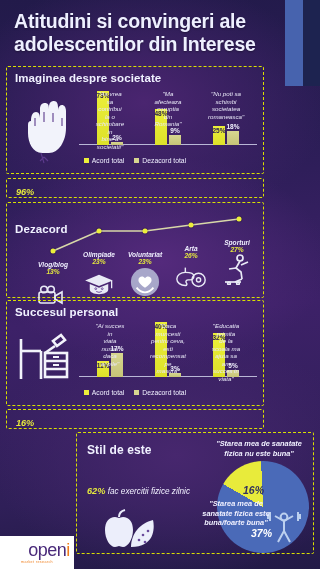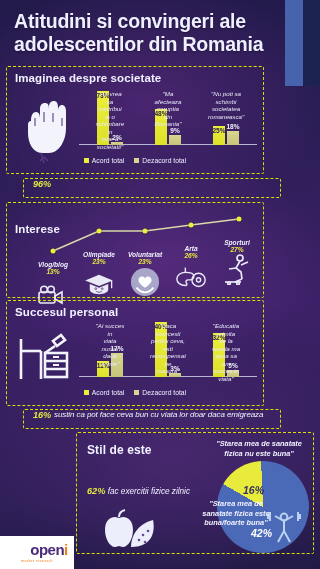--- a/index.html
+++ b/index.html
@@ -82,22 +82,22 @@
     font-size: 6.8px; color: #f0f0ff;
   }
   .legend .li { display: flex; align-items: center; gap: 3px; }
   .legend .sw { width: 5px; height: 5px; display: inline-block; }
   .legend .sw.a { background: #ecef3a; }
   .legend .sw.b { background: #d7d690; }
 
   
   .strip {
     position: absolute; border: 1.6px dashed #d9e000; border-radius: 2px;
-    display: flex; align-items: flex-start; padding-left: 9px;
-    color: #f2f3ff; font-size: 8px; font-style: italic; letter-spacing: -.1px; margin-left: 17px;
+    display: flex; align-items: flex-end; padding-left: 9px;
+    color: #f2f3ff; font-size: 8px; font-style: italic; letter-spacing: -.1px;
   }
   .strip b { color: #e4e83e; font-weight: bold; font-style: italic;
              margin-right: 3px; font-size: 9.2px; }
 
   #strip-1 { left: 6px; top: 178px; width: 258px; height: 20px; }
   #strip-2 { left: 6px; top: 409px; width: 258px; height: 20px; }
 
   
   #sec-interests { left: 6px; top: 202px; width: 258px; height: 96px; }
   #sec-interests .panel-head { position: absolute; left: 8px; top: 20px; }
@@ -145,31 +145,31 @@
   #pie-cap-top { right: 6px; top: -22px; width: 88px; }
 
   .fruit { position: absolute; left: 20px; top: 76px; width: 62px; height: 40px; color: #eceefb; }
 
   
   .logo-box {
     position: absolute; left: 0; bottom: 0; width: 74px; height: 33px;
     background: #ffffff; display: flex; flex-direction: column;
     align-items: center; justify-content: center;
   }
-  .logo-main { font-size: 15px; font-weight: bold; color: #4a2a7a; letter-spacing: -.5px; line-height: 1; margin-left: 24px; }
+  .logo-main { font-size: 18px; font-weight: normal; color: #4a2a7a; letter-spacing: -.5px; line-height: 1; margin-left: 24px; }
   .logo-main .i { color: #ef7d1a; }
   .logo-sub { font-size: 3.6px; color: #ef7d1a; letter-spacing: .4px; margin-top: 1.5px; }
 </style>
 </head>
 <body>
 
 <div class="stripe-outer"></div>
 <div class="stripe-inner"></div>
 
-<div class="title">Atitudini si convingeri ale adolescentilor din Romania</div>
+<div class="title">Atitudini si convingeri ale adolescentilor din Interese</div>
 
 <div class="panel" id="sec-society">
   <div class="panel-head">Imaginea despre societate</div>
 
   <div class="fist">
     <svg viewBox="0 0 52 74" width="52" height="74">
       <path fill="currentColor" d="M12 30c0-6 2-9 5-9s4 3 4 6v-9c0-4 2-6 5-6s4 2 4 6v-2c0-4 2-6 5-6s4 3 4 6v3c0-3 2-5 4-5s4 2 4 6v17c0 13-7 25-17 25H23C14 62 9 52 9 42v-8c0-3 1-4 3-4z"></path>
       <path fill="none" stroke="#5c3a8c" stroke-width="1.1" d="M16 27v8M25 21v10M34 22v9M43 27v8M22 62l3 10M25 66l-4 4M25 66l4 4"></path>
     </svg>
   </div>
@@ -232,21 +232,21 @@
       <span>Dezacord total</span>
     </span>
   </div>
 </div>
 
 <div class="strip" id="strip-1">
   <b>96%</b>
 </div>
 
 <div class="panel" id="sec-interests">
-  <div class="panel-head">Interese</div>
+  <div class="panel-head">Dezacord</div>
 
   <div class="linechart">
     <svg viewBox="0 0 214 48" width="214" height="48" preserveAspectRatio="none">
       <polyline points="10,40 56,20 102,20 148,14 196,8" fill="none" stroke="#d8d8a8" stroke-width="1.6"></polyline>
     </svg>
     <span class="lc-dot" style="left:10px; top:40px;"></span>
     <span class="lc-dot" style="left:56px; top:20px;"></span>
     <span class="lc-dot" style="left:102px; top:20px;"></span>
     <span class="lc-dot" style="left:148px; top:14px;"></span>
     <span class="lc-dot" style="left:196px; top:8px;"></span>
@@ -410,21 +410,20 @@
     </span>
     <span class="li">
       <i class="sw b"></i>
       <span>Dezacord total</span>
     </span>
   </div>
 </div>
 
 <div class="strip" id="strip-2">
   <b>16%</b>
-  <span>sustin ca pot face ceva bun cu viata lor doar daca emigreaza</span>
 </div>
 
 <div class="panel" id="sec-life">
   <div class="panel-head">Stil de este</div>
 
   <div class="life-line" id="life-2">
     <b>62%</b>
     <span>fac exercitii fizice zilnic</span>
   </div>
 
@@ -438,21 +437,21 @@
           <circle cx="46" cy="26" r="1.3"></circle>
           <circle cx="48" cy="33" r="1.3"></circle>
           <circle cx="51" cy="22" r="1.3"></circle>
         </g>
     </svg>
   </div>
 
   <div class="pie-wrap">
     <div class="pie"></div>
     <span class="pie-lbl" id="pie-lbl-a">16%</span>
-    <span class="pie-lbl" id="pie-lbl-b">42%</span>
+    <span class="pie-lbl" id="pie-lbl-b">37%</span>
     <div class="pie-cap" id="pie-cap-top">"Starea mea de sanatate fizica nu este buna"</div>
     <div style="position:absolute; right:6px; bottom:8px; width:38px; height:40px; color:#bcd0ef;">
       <svg viewBox="0 0 38 40" width="38" height="40">
           <g fill="none" stroke="currentColor" stroke-width="2">
         <circle cx="19" cy="12" r="3.4"></circle>
             <path d="M19 16v10"></path>
             <path d="M10 11l9 5 9-5"></path>
         <path d="M19 26l-6 11M19 26l6 11"></path>
             <path d="M5 7v9M33 7v9M3 9v5M35 9v5"></path>
           </g>

